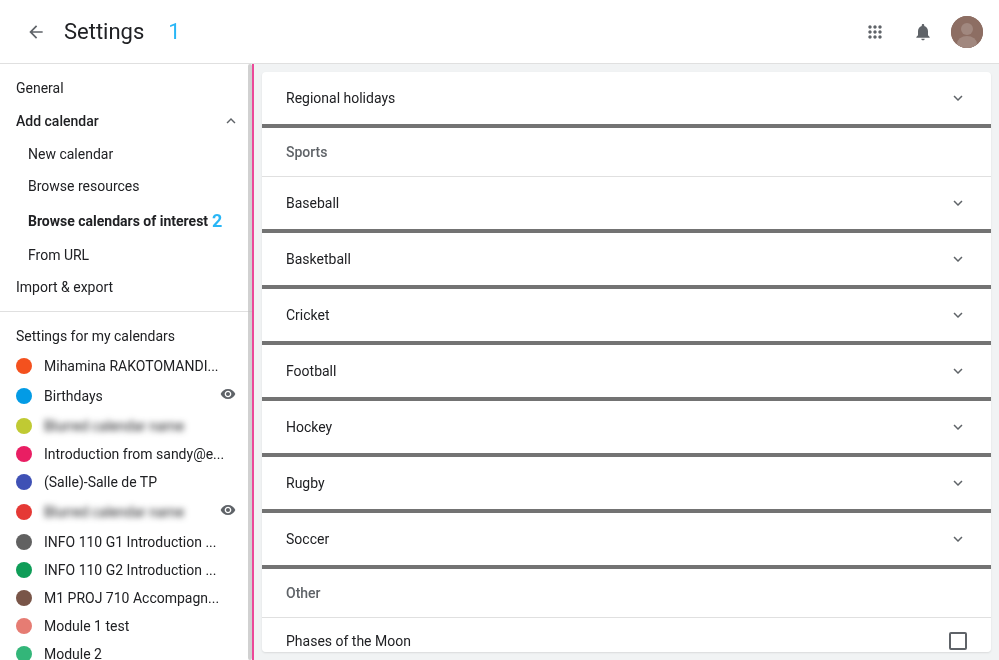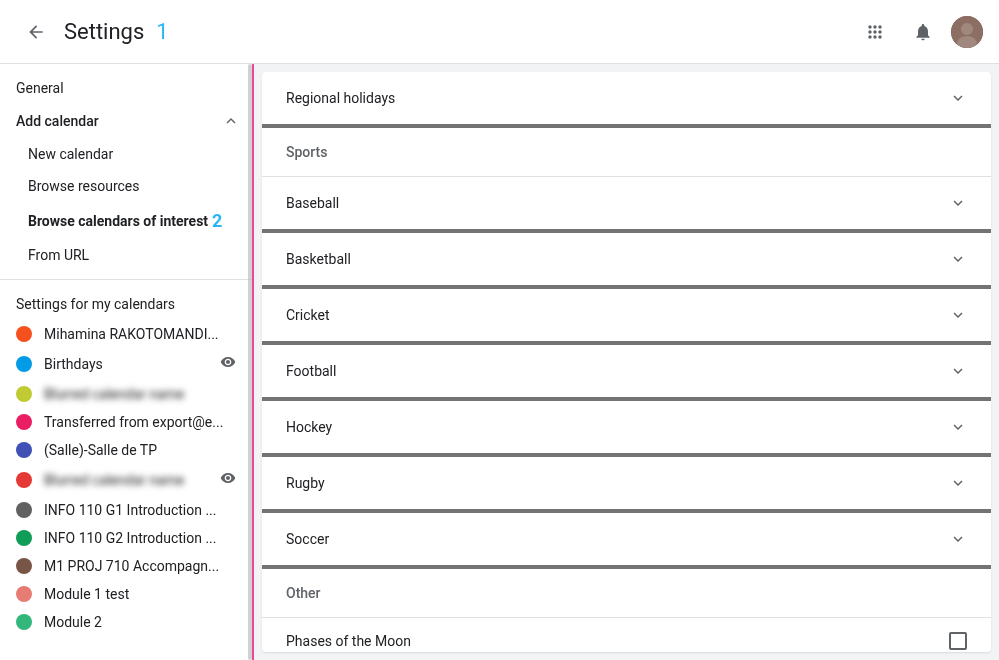--- a/index.html
+++ b/index.html
@@ -25,21 +25,21 @@
       display: flex; align-items: center; justify-content: center;
       cursor: pointer;
       color: #5f6368;
       font-size: 20px;
       margin-right: 8px;
     }
     .header-title {
       font-size: 22px;
       color: #202124;
       font-weight: 400;
-      margin-right: 8px;
+      margin-right: 20px;
     }
     .header-icons {
       display: flex;
       align-items: center;
       gap: 8px;
     }
     .header-icon-btn {
       width: 40px; height: 40px;
       border-radius: 50%;
       display: flex; align-items: center; justify-content: center;
@@ -280,20 +280,23 @@
       </div>
       <div class="sidebar-item active-text">
         <span>Browse calendars of interest</span>
         <span style="color:#29b6f6;font-size:18px;margin-left:4px;">2</span>
       </div>
       <div class="sidebar-item">
         <span>From URL</span>
       </div>
     </div>
 
+    <div class="sidebar-item" style="padding-left:16px;">
+      <span>Import &amp; export</span>
+    </div>
 
     <div class="sidebar-divider"></div>
 
     <div class="calendar-list-title">Settings for my calendars</div>
 
     <div id="calendar-list">
         <div class="calendar-row">
           <div class="cal-dot" style="background: rgb(244, 81, 30);"></div>
           <span class="cal-name">Mihamina RAKOTOMANDI...</span>
         </div>
@@ -303,21 +306,21 @@
           <span class="cal-icon"><svg width="16" height="16" viewBox="0 0 24 24" fill="#5f6368">
               <path d="M12 4.5C7 4.5 2.73 7.61 1 12c1.73 4.39 6 7.5 11 7.5s9.27-3.11 11-7.5c-1.73-4.39-6-7.5-11-7.5zM12 17c-2.76 0-5-2.24-5-5s2.24-5 5-5 5 2.24 5 5-2.24 5-5 5zm0-8c-1.66 0-3 1.34-3 3s1.34 3 3 3 3-1.34 3-3-1.34-3-3-3z"></path>
             </svg></span>
         </div>
         <div class="calendar-row">
           <div class="cal-dot" style="background: rgb(192, 202, 51);"></div>
           <span class="cal-name blurred-text">Blurred calendar name</span>
         </div>
         <div class="calendar-row">
           <div class="cal-dot" style="background: rgb(233, 30, 99);"></div>
-          <span class="cal-name">Transferred from export@e...</span>
+          <span class="cal-name">Introduction from sandy@e...</span>
         </div>
         <div class="calendar-row">
           <div class="cal-dot" style="background: rgb(63, 81, 181);"></div>
           <span class="cal-name">(Salle)-Salle de TP</span>
         </div>
         <div class="calendar-row">
           <div class="cal-dot" style="background: rgb(229, 57, 53);"></div>
           <span class="cal-name blurred-text">Blurred calendar name</span>
           <span class="cal-icon"><svg width="16" height="16" viewBox="0 0 24 24" fill="#5f6368">
               <path d="M12 4.5C7 4.5 2.73 7.61 1 12c1.73 4.39 6 7.5 11 7.5s9.27-3.11 11-7.5c-1.73-4.39-6-7.5-11-7.5zM12 17c-2.76 0-5-2.24-5-5s2.24-5 5-5 5 2.24 5 5-2.24 5-5 5zm0-8c-1.66 0-3 1.34-3 3s1.34 3 3 3 3-1.34 3-3-1.34-3-3-3z"></path>

